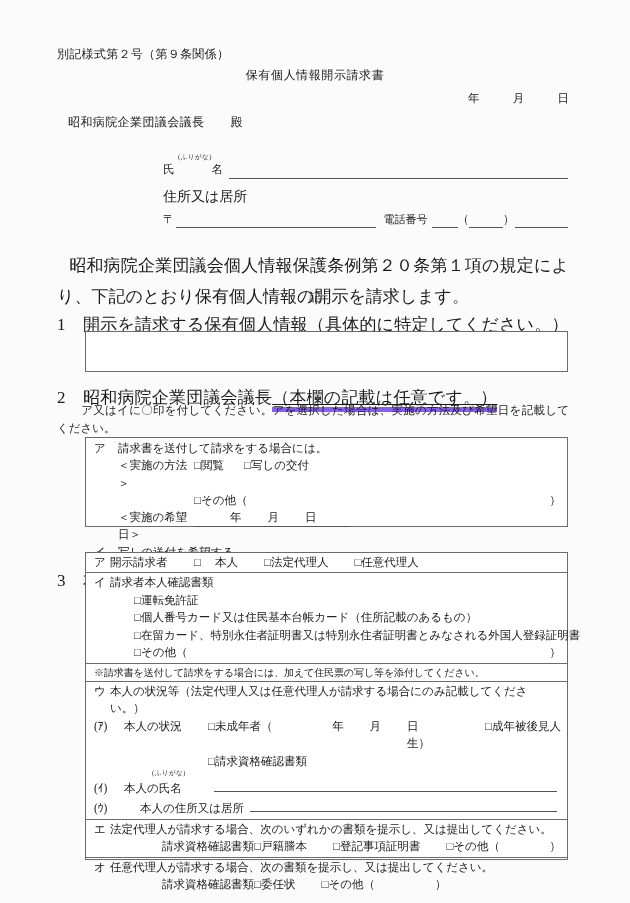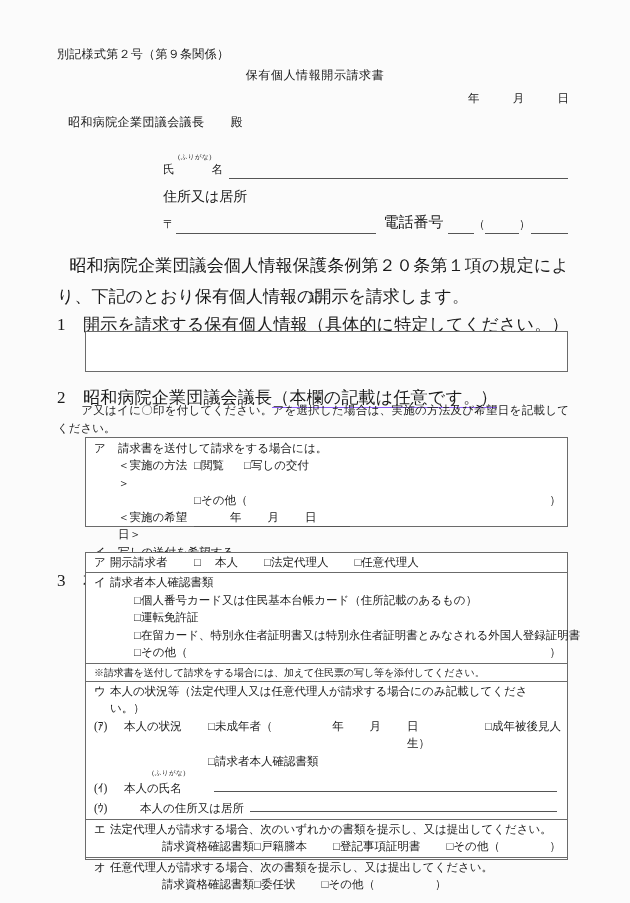--- a/index.html
+++ b/index.html
@@ -16,21 +16,21 @@
     line-height: 1.55;
     overflow: hidden;
   }
   .page {
     position: relative;
     width: 630px;
     height: 903px;
     padding: 16px;
     box-sizing: border-box;
   }
-  .ul { border-bottom: 1px solid #8b5cf6; }
+  .ul { border-bottom: 5px solid #8b5cf6; text-decoration: underline; }
   .small { font-size: 6.5px; letter-spacing: .5px; }
   .cbx { white-space: nowrap; }
 
   
   .formno {
     position: absolute;
     left: 57px; top: 45px;
     font-size: 12px;
     letter-spacing: .3px;
   }
@@ -78,21 +78,21 @@
   }
   .nm-line {
     flex: 1 1 auto;
     border-bottom: 1px solid #555;
     height: 15px;
   }
   .addr-label { margin-top: 7px; font-size: 14px; }
   .zip-row { display: flex; align-items: flex-end; margin-top: 3px; }
   .zip-mark { font-size: 11.5px; padding-right: 1px; }
   .zip-line { width: 200px; border-bottom: 1px solid #555; height: 15px; }
-  .tel-label { font-size: 15px; padding: 0 4px 0 8px; }
+  .tel-label { font-size: 11px; padding: 0 4px 0 8px; }
   .tel-line1 { width: 26px; border-bottom: 1px solid #555; height: 15px; }
   .tel-paren { font-size: 11.5px; }
   .tel-line2 { width: 34px; border-bottom: 1px solid #555; height: 15px; }
   .tel-line3 { flex: 1 1 auto; border-bottom: 1px solid #555; height: 15px; }
 
   
   .statement {
     position: absolute;
     left: 57px; top: 250px;
     width: 512px;
@@ -295,25 +295,25 @@
       </div>
     </div>
 
     <div class="trow">
       <div class="ln">
         <span class="ind2">イ</span>
         <span>請求者本人確認書類</span>
       </div>
       <div class="ln">
         <span class="ind3"></span>
+        <span class="cbx">□運転免許証</span>
+      </div>
+      <div class="ln">
+        <span class="ind3"></span>
         <span class="cbx">□個人番号カード又は住民基本台帳カード（住所記載のあるもの）</span>
-      </div>
-      <div class="ln">
-        <span class="ind3"></span>
-        <span class="cbx">□運転免許証</span>
       </div>
       <div class="ln">
         <span class="ind3"></span>
         <span class="cbx">□在留カード、特別永住者証明書又は特別永住者証明書とみなされる外国人登録証明書</span>
       </div>
       <div class="ln">
         <span class="ind3"></span>
         <span class="cbx">□その他（</span>
         <span class="otherline"></span>
         <span>）</span>
@@ -340,21 +340,21 @@
         <span class="sp-md"></span>
         <span>月</span>
         <span class="sp-md"></span>
         <span>日生）</span>
         <span class="sp-lg"></span>
         <span class="cbx">□成年被後見人</span>
       </div>
       <div class="ln">
         <span class="subm"></span>
         <span class="cap"></span>
-        <span class="cbx">□請求者本人確認書類</span>
+        <span class="cbx">□請求資格確認書類</span>
       </div>
       <div class="small furi-inline">(ふりがな)</div>
       <div class="ln">
         <span class="subm">(ｲ)</span>
         <span class="cap">本人の氏名</span>
         <span class="nameline"></span>
       </div>
       <div class="ln">
         <span class="subm">(ｳ)</span>
         <span class="cap-w">本人の住所又は居所</span>

